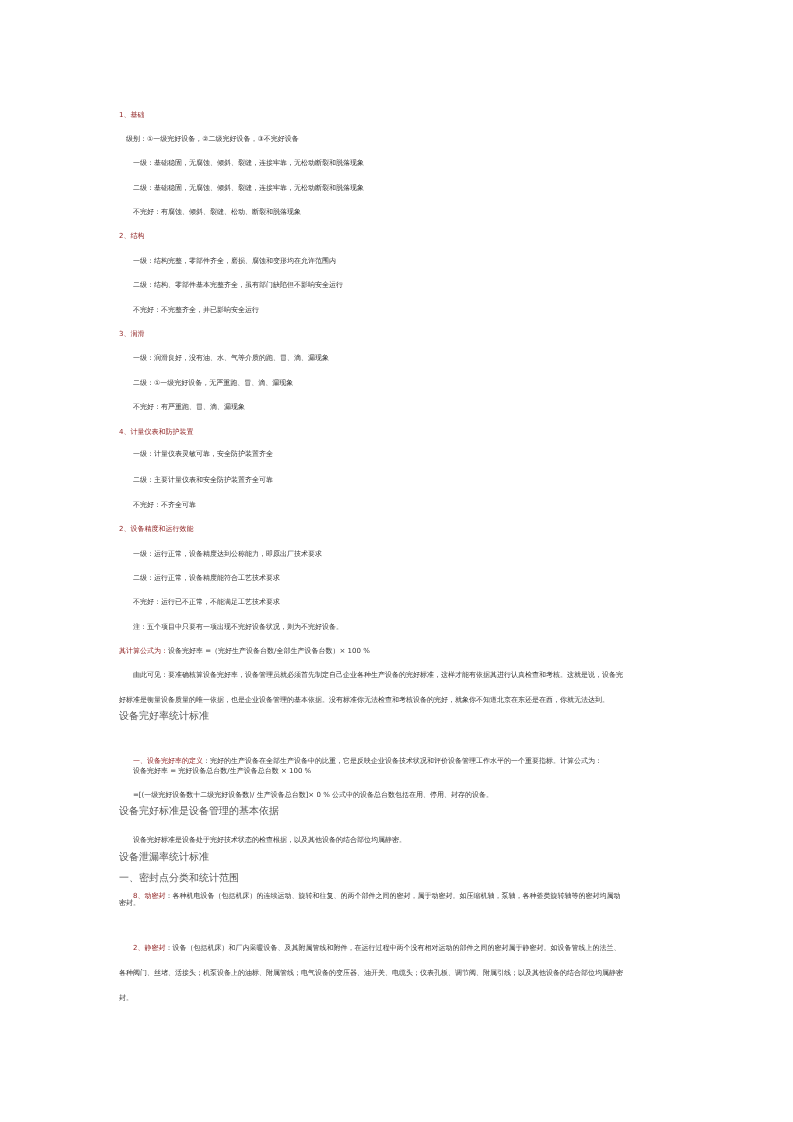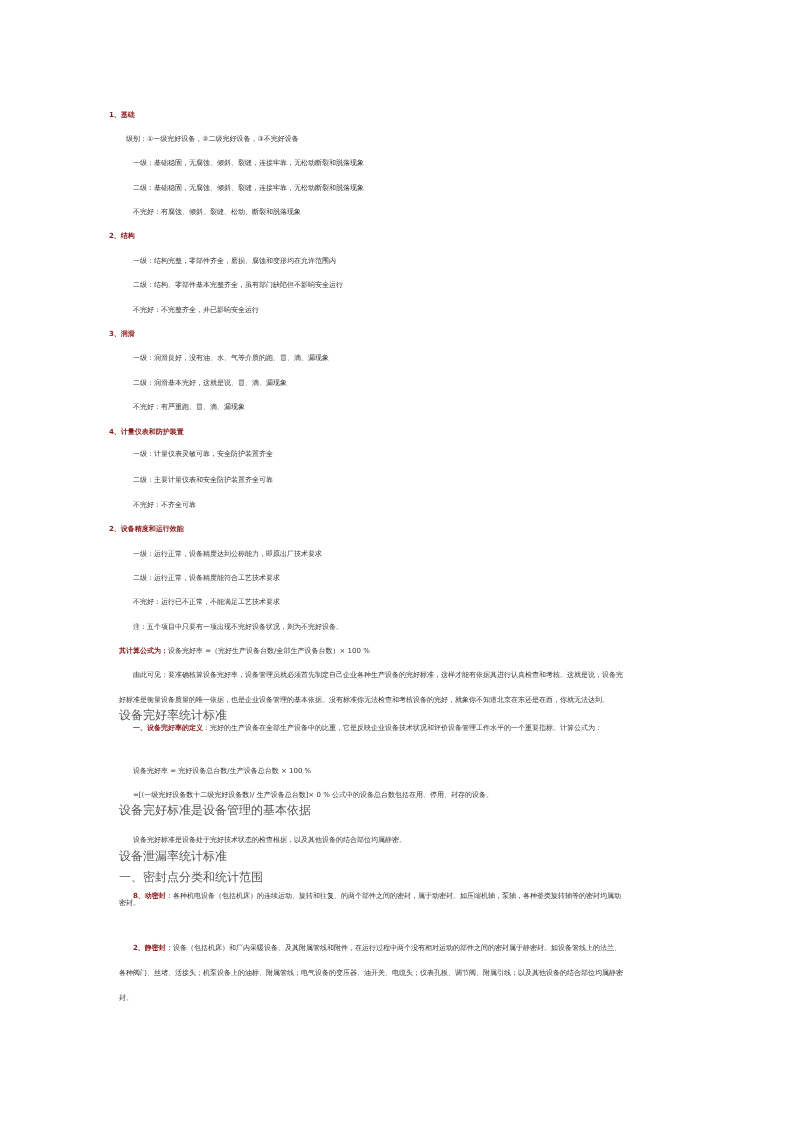--- a/index.html
+++ b/index.html
@@ -1,43 +1,43 @@
 <!DOCTYPE html>
 <html><head>
 <meta charset="utf-8">
 <style>
   html, body { margin: 0; padding: 0; background: #ffffff; }
   body { width: 793px; height: 1122px; position: relative; overflow: hidden;
          font-family: "DejaVu Sans", "Liberation Sans", sans-serif; color: #333333; }
   .line { position: absolute; left: 0; white-space: nowrap; font-size: 7px; line-height: 10px; }
-  .h { color: #8b1a1a; font-weight: bold; left: 109px; }
+  .h { color: #8b1a1a; font-weight: normal; left: 119px; }
   .t1 { left: 126px; }
   .t2 { left: 133px; }
   .t0 { left: 119px; }
-  .serif { font-family: Liberation Mono, monospace; color: #555; font-size: 12px; }
-  .red { color: #8b1a1a; font-weight: bold; }
+  .serif { font-family: Liberation Serif, serif; color: #555; font-size: 10px; }
+  .red { color: #8b1a1a; font-weight: normal; }
 </style>
 </head>
 <body>
 
 <div>
   <div class="line h" style="top:110px">1、基础</div>
   <div class="line t1" style="top:134px">级别：①一级完好设备，②二级完好设备，③不完好设备</div>
   <div class="line t2" style="top:158px">一级：基础稳固，无腐蚀、倾斜、裂缝，连接牢靠，无松动断裂和脱落现象</div>
   <div class="line t2" style="top:183px">二级：基础稳固，无腐蚀、倾斜、裂缝，连接牢靠，无松动断裂和脱落现象</div>
   <div class="line t2" style="top:207px">不完好：有腐蚀、倾斜、裂缝、松动、断裂和脱落现象</div>
 
   <div class="line h" style="top:231px">2、结构</div>
   <div class="line t2" style="top:256px">一级：结构完整，零部件齐全，磨损、腐蚀和变形均在允许范围内</div>
   <div class="line t2" style="top:280px">二级：结构、零部件基本完整齐全，虽有部门缺陷但不影响安全运行</div>
   <div class="line t2" style="top:305px">不完好：不完整齐全，并已影响安全运行</div>
 
   <div class="line h" style="top:329px">3、润滑</div>
   <div class="line t2" style="top:353px">一级：润滑良好，没有油、水、气等介质的跑、冒、滴、漏现象</div>
-  <div class="line t2" style="top:378px">二级：润滑基本完好，这就是说、冒、滴、漏现象</div>
+  <div class="line t2" style="top:378px">二级：①一级完好设备，无严重跑、冒、滴、漏现象</div>
   <div class="line t2" style="top:402px">不完好：有严重跑、冒、滴、漏现象</div>
 
   <div class="line h" style="top:427px">4、计量仪表和防护装置</div>
   <div class="line t2" style="top:449px">一级：计量仪表灵敏可靠，安全防护装置齐全</div>
   <div class="line t2" style="top:475px">二级：主要计量仪表和安全防护装置齐全可靠</div>
   <div class="line t2" style="top:500px">不完好：不齐全可靠</div>
 
   <div class="line h" style="top:524px">2、设备精度和运行效能</div>
   <div class="line t2" style="top:549px">一级：运行正常，设备精度达到公称能力，即原出厂技术要求</div>
   <div class="line t2" style="top:573px">二级：运行正常，设备精度能符合工艺技术要求</div>
@@ -46,21 +46,21 @@
   <div class="line t2" style="top:622px">注：五个项目中只要有一项出现不完好设备状况，则为不完好设备。</div>
 
   <div class="line t0" style="top:646px">
     <span class="red">其计算公式为：</span><span>设备完好率 =（完好生产设备台数/全部生产设备台数）× 100 %</span>
   </div>
 
   <div class="line t2" style="top:670px">由此可见：要准确核算设备完好率，设备管理员就必须首先制定自己企业各种生产设备的完好标准，这样才能有依据其进行认真检查和考核。这就是说，设备完</div>
   <div class="line t0" style="top:695px">好标准是衡量设备质量的唯一依据，也是企业设备管理的基本依据。没有标准你无法检查和考核设备的完好，就象你不知道北京在东还是在西，你就无法达到。</div>
   <div class="line t0 serif" style="top:711px">设备完好率统计标准</div>
 
-  <div class="line t2" style="top:723px">
+  <div class="line t2" style="top:756px">
     <span class="red">一、设备完好率的定义</span><span>：完好的生产设备在全部生产设备中的比重，它是反映企业设备技术状况和评价设备管理工作水平的一个重要指标。计算公式为：</span>
   </div>
   <div class="line t2" style="top:766px">设备完好率 = 完好设备总台数/生产设备总台数 × 100 %</div>
   <div class="line t2" style="top:790px">=[(一级完好设备数十二级完好设备数)/ 生产设备总台数]× 0 % 公式中的设备总台数包括在用、停用、封存的设备。</div>
   <div class="line t0 serif" style="top:806px">设备完好标准是设备管理的基本依据</div>
 
   <div class="line t2" style="top:835px">设备完好标准是设备处于完好技术状态的检查根据，以及其他设备的结合部位均属静密。</div>
   <div class="line t0 serif" style="top:852px">设备泄漏率统计标准</div>
   <div class="line t0 serif" style="top:873px">一、密封点分类和统计范围</div>
 

